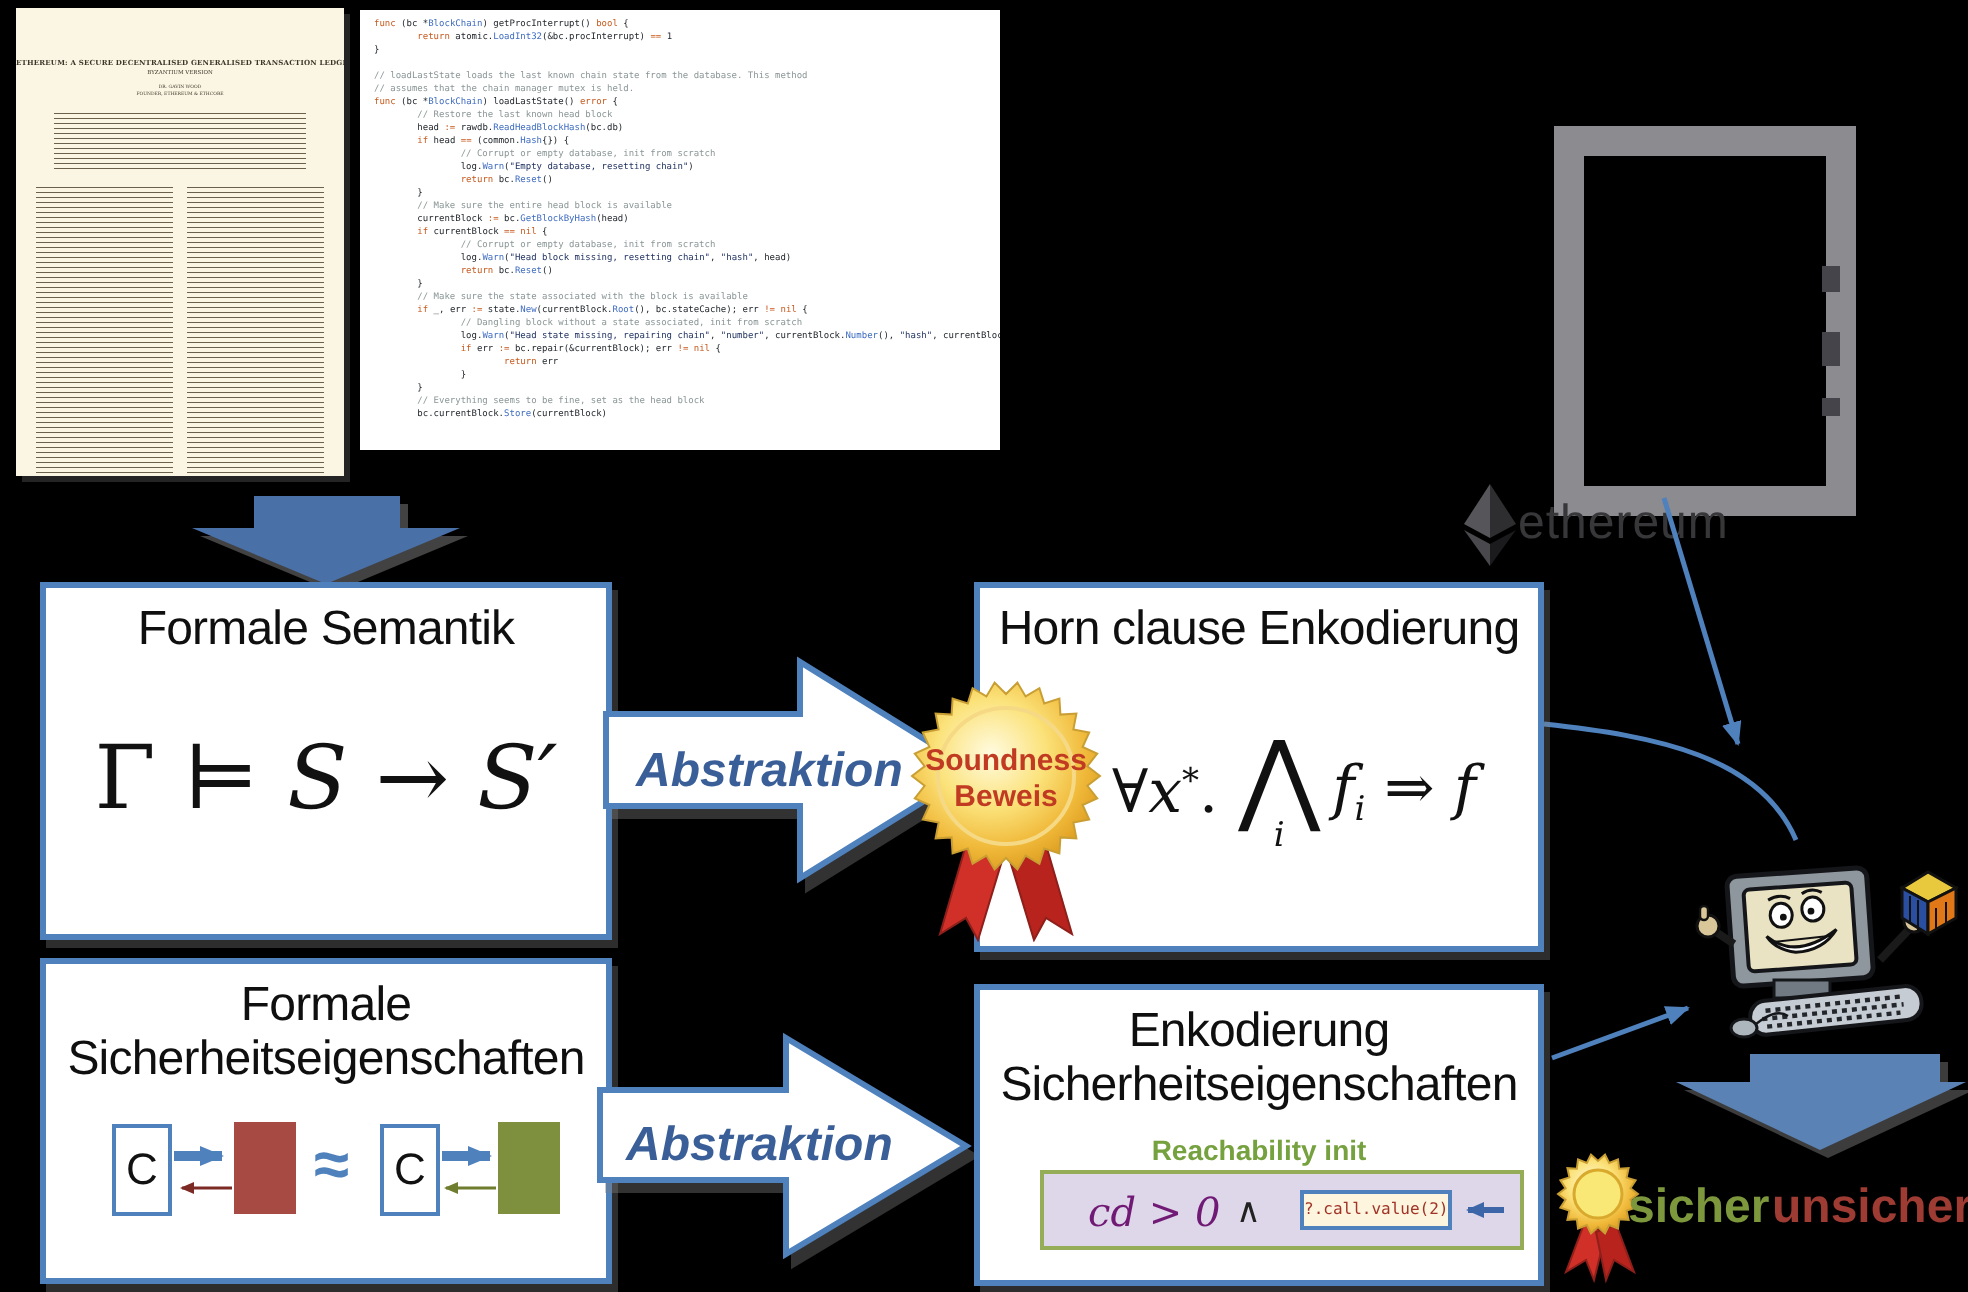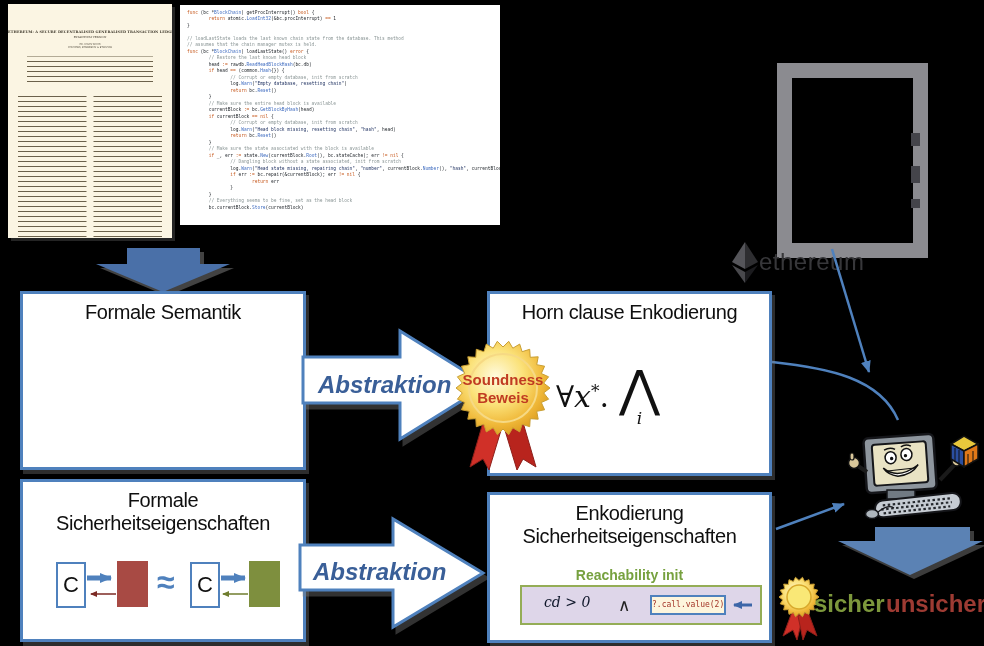--- a/index.html
+++ b/index.html
@@ -38,21 +38,21 @@
   .frame-mark{background:#44444a;width:9px;}
   .eth-word{left:759px;top:248px;font-size:24px;color:#37373a;letter-spacing:.5px;}
 
   
   .wbox{background:#fff;border:3px solid #4f81bd;box-sizing:border-box;
         box-shadow:3px 4px 0 rgba(128,128,128,.35);}
   .box1{left:20px;top:291px;width:286px;height:179px;}
   .box2{left:487px;top:291px;width:285px;height:185px;}
   .box3{left:20px;top:479px;width:286px;height:163px;}
   .box4{left:487px;top:492px;width:285px;height:151px;}
-  .box-title{text-align:center;font-size:20px;font-weight:400;letter-spacing:-.4px;
+  .box-title{text-align:center;font-size:24px;font-weight:400;letter-spacing:-.4px;
              color:#0f0f0f;margin-top:7px;line-height:1.13;}
   .sem-formula{position:absolute;left:0;right:0;top:70px;text-align:center;
                font-family:"DejaVu Serif","DejaVu Sans",serif;font-size:44px;color:#111;}
   .it{font-style:italic;}
   .horn-formula{position:absolute;left:66px;top:74px;display:flex;align-items:center;
                 font-family:"DejaVu Serif","DejaVu Sans",serif;font-size:30px;color:#111;}
   .wedge{display:flex;flex-direction:column;align-items:center;line-height:.85;margin:0 6px 0 10px;}
   .wedge-sym{font-size:50px;}
   .wedge-sub{font-size:17px;font-style:italic;}
   .fsub{font-size:17px;font-style:italic;vertical-align:-6px;}
@@ -64,21 +64,21 @@
   .rect-red{position:absolute;left:94px;top:79px;width:31px;height:46px;background:#a84a44;}
   .rect-olive{position:absolute;left:226px;top:79px;width:31px;height:46px;background:#7e8f3e;}
   .approx{position:absolute;left:134px;top:82px;font-size:32px;font-weight:700;color:#4f81bd;}
 
   
   .query-label{position:absolute;left:0;right:0;top:72px;text-align:center;
                font-size:14px;font-weight:700;color:#76a13f;}
   .query-box{position:absolute;left:30px;top:90px;width:242px;height:40px;
              background:#ded6e9;border:2px solid #94ad56;box-sizing:border-box;}
   .cond{position:absolute;left:22px;top:7px;font-family:"DejaVu Serif",serif;
-        font-style:italic;font-size:14px;color:#0f172a;}
+        font-style:italic;font-size:20px;color:#701a75;}
   .conj{position:absolute;left:96px;top:8px;font-size:17px;color:#222;}
   .snippet{position:absolute;left:128px;top:8px;width:76px;height:20px;background:#fdf5dd;
            border:2px solid #4f81bd;box-sizing:border-box;font-family:"DejaVu Sans Mono",monospace;
            font-size:8px;line-height:15px;text-align:center;color:#a23327;overflow:hidden;}
 
   
   .abs-svg{filter:drop-shadow(4px 5px 0 rgba(125,125,125,.4));}
   .abs-label{font-family:"Liberation Sans",sans-serif;font-style:italic;font-weight:700;
              font-size:24px;fill:#3a5f98;}
 
@@ -159,35 +159,37 @@
 
     <path d="M776,529 L844,504" stroke="#4f81bd" stroke-width="2.5" fill="none" marker-end="url(#mB)"></path>
 
     <g style="filter:drop-shadow(4px 4px 0 rgba(120,120,120,.5));">
       <polygon points="875,527 970,527 970,541 983,541 910,575 838,541 875,541" fill="#5b82b4"></polygon>
     </g>
   </svg>
 
   <div class="abs wbox box1">
     <div class="box-title">Formale Semantik</div>
+    <div class="sem-formula"><span>Γ ⊨ </span><span class="it">S</span><span> → </span><span class="it">S′</span></div>
   </div>
 
   <svg class="abs abs-svg" style="left:298px;top:326px;" width="196" height="120" viewBox="0 0 196 120">
     <polygon points="5,31 102,31 102,5 189,59 102,113 102,77 5,77" fill="#ffffff" stroke="#4f81bd" stroke-width="3"></polygon>
     <text class="abs-label" x="20" y="67">Abstraktion</text>
   </svg>
 
   <div class="abs wbox box2">
     <div class="box-title">Horn clause Enkodierung</div>
     <div class="horn-formula">
       <span><span class="it">∀x</span><span class="sup">*</span><span>. </span></span>
       <span class="wedge">
           <span class="wedge-sym">⋀</span>
           <span class="wedge-sub">i</span>
         </span>
+      <span><span class="it">f</span><span class="fsub">i</span><span> ⇒ </span><span class="it">f</span></span>
     </div>
   </div>
 
   <svg class="abs" style="left:448px;top:331px;" width="112" height="140" viewBox="0 0 112 140">
     <polygon points="36,88 22,136 35,128 41,139 54,96" fill="#d03028" stroke="#8e1f1a" stroke-width="1"></polygon>
     <polygon points="74,88 88,136 75,128 69,139 56,96" fill="#b8241d" stroke="#8e1f1a" stroke-width="1"></polygon>
     <polygon fill="url(#gold)" stroke="#c99f33" stroke-width="1" points="102.0,57.0 95.7,61.9 100.6,68.2 93.3,71.5 96.6,78.8 88.7,80.3 90.2,88.2 82.2,87.7 81.7,95.7 74.1,93.3 71.7,100.9 64.8,96.8 60.7,103.7 55.0,98.0 49.3,103.7 45.2,96.8 38.3,100.9 35.9,93.3 28.3,95.7 27.8,87.7 19.8,88.2 21.3,80.3 13.4,78.8 16.7,71.5 9.4,68.2 14.3,61.9 8.0,57.0 14.3,52.1 9.4,45.8 16.7,42.5 13.4,35.2 21.3,33.7 19.8,25.8 27.8,26.3 28.3,18.3 35.9,20.7 38.3,13.1 45.2,17.2 49.3,10.3 55.0,16.0 60.7,10.3 64.8,17.2 71.7,13.1 74.1,20.7 81.7,18.3 82.2,26.3 90.2,25.8 88.7,33.7 96.6,35.2 93.3,42.5 100.6,45.8 95.7,52.1"></polygon>
     <circle cx="55" cy="57" r="34" fill="none" stroke="#f6d984" stroke-width="2"></circle>
     <text class="badge-text" x="55" y="54" text-anchor="middle">Soundness</text>
     <text class="badge-text" x="55" y="72" text-anchor="middle">Beweis</text>

